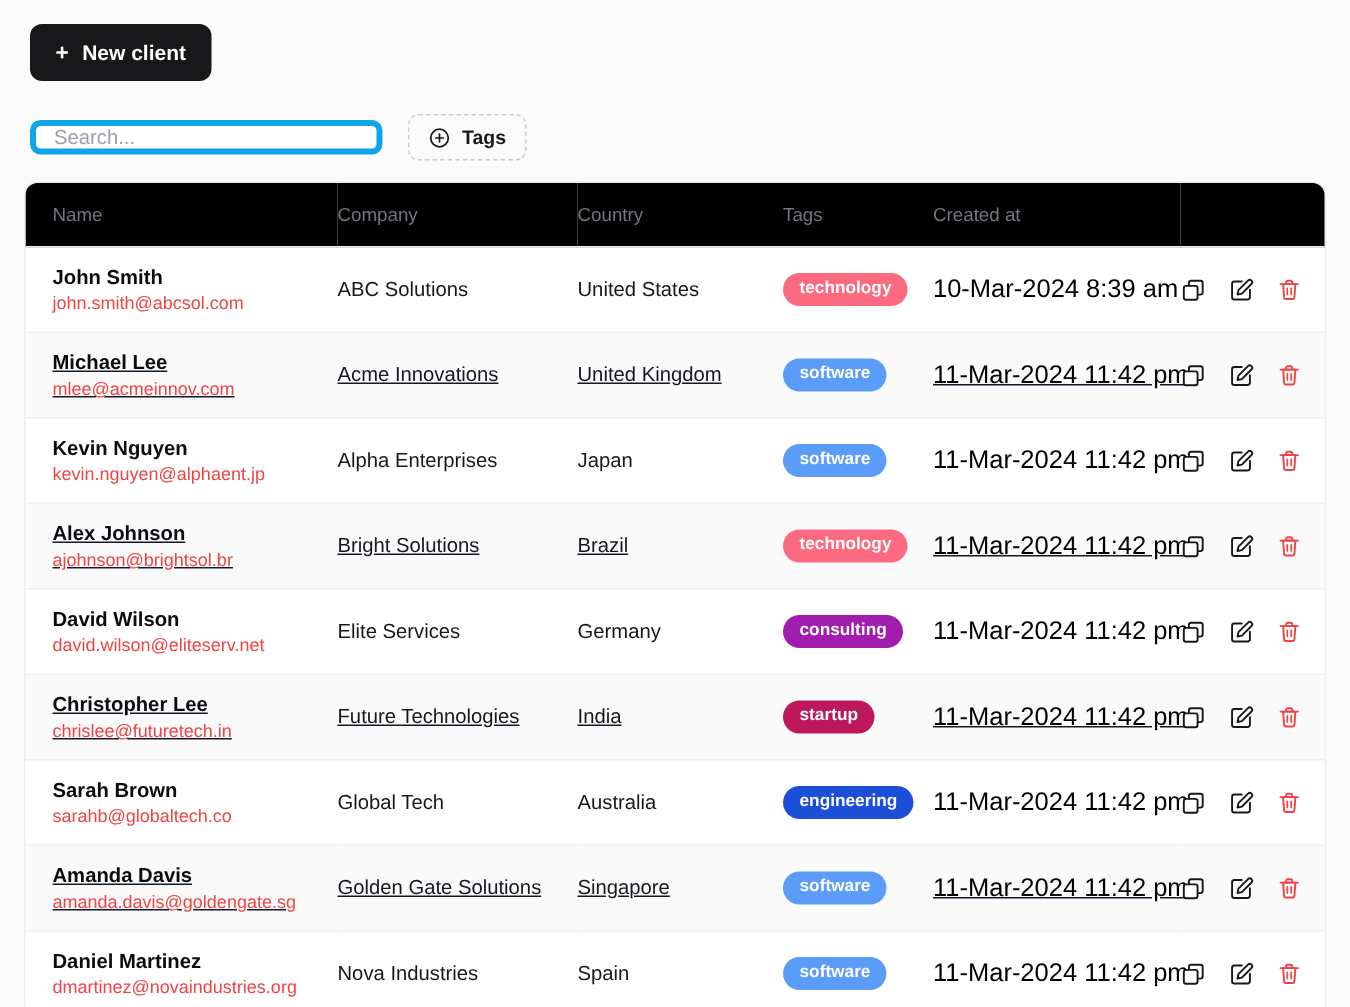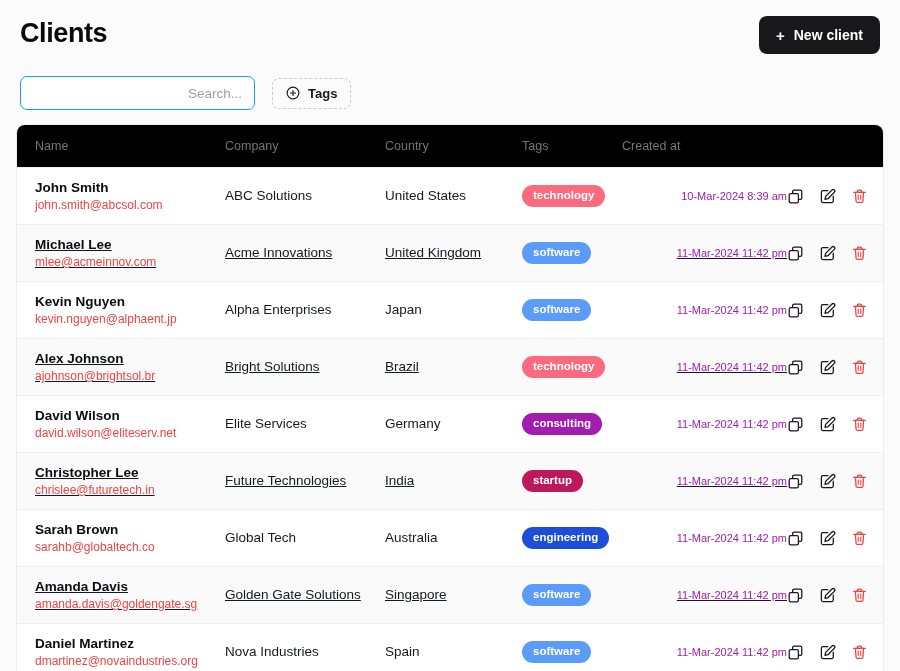--- a/index.html
+++ b/index.html
@@ -67,30 +67,29 @@
   
   .toolbar {
     display: flex;
     align-items: center;
     gap: 17px;
     padding: 12px 4px 0 4px;
   }
 
   .search-input {
     width: 235px;
-    height: 34px;
-    border: 1px solid #0ea5e9;
+    height: 23px;
+    border: 4px solid #0ea5e9;
     border-radius: 7px;
     background: #ffffff;
     padding: 0 12px;
     font-size: 13.5px;
     font-family: "Liberation Sans", sans-serif;
     color: #111827;
     outline: none;
-    text-align: right;
   }
   .search-input::placeholder { color: #9b9fa6; }
 
   .tags-btn {
     display: inline-flex;
     align-items: center;
     gap: 8px;
     height: 31px;
     padding: 0 13px;
     border: 1px dashed #c9cbcf;
@@ -178,24 +177,23 @@
     border-radius: 999px;
     color: #ffffff;
     font-size: 11.5px;
     font-weight: bold;
     padding: 4px 11px 5px 11px;
     line-height: 13px;
     white-space: nowrap;
   }
 
   td.cell-created {
-    font-size: 11px;
-    color: #a21caf;
+    font-size: 17px;
+    color: #000000;
     white-space: nowrap;
-    text-align: right;
   }
 
   td.cell-actions { padding-right: 16px; }
   .actions {
     display: flex;
     align-items: center;
     justify-content: flex-start;
     gap: 15px;
   }
   .icon-btn {
@@ -206,21 +204,20 @@
     line-height: 0;
     display: inline-flex;
   }
 </style>
 </head>
 <body>
 
 <div class="page">
 
   <div class="header-row">
-    <h1 class="page-title">Clients</h1>
     <button class="new-client-btn">
       <span class="plus-glyph">+</span>
       <span>New client</span>
     </button>
   </div>
 
   <div class="toolbar">
     <input class="search-input" type="text" placeholder="Search..." style="">
     <button class="tags-btn">
       <span class="circle-plus">

